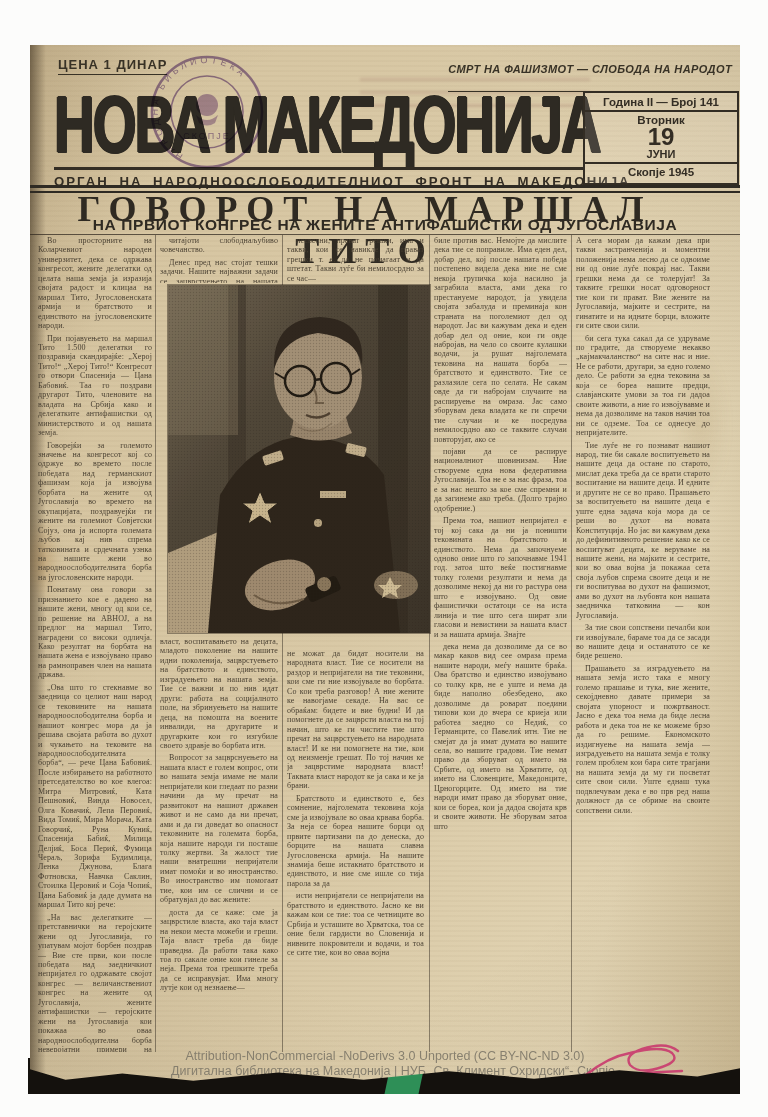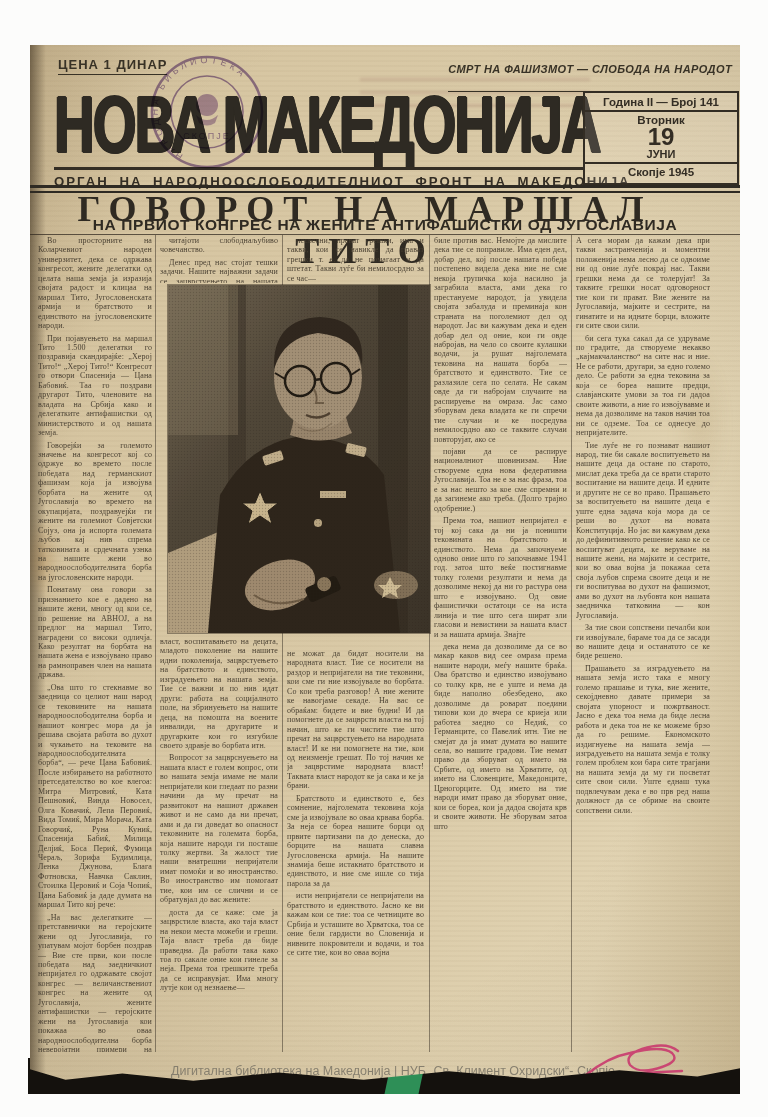--- a/index.html
+++ b/index.html
@@ -227,19 +227,20 @@
 
       <rect x="138" y="296" width="34" height="16" rx="4" fill="#17120c" transform="rotate(-24 155 304)"></rect>
       <circle cx="158" cy="300" r="7" fill="#8a785d" transform="rotate(-24 155 304)"></circle>
 
       <ellipse cx="228" cy="300" rx="22" ry="14" fill="#8e7d62" opacity=".85"></ellipse>
       <polygon points="222,292 226,300 234,300 228,305 230,313 222,308 214,313 216,305 210,300 218,300" fill="#d6c49c"></polygon>
       <rect width="262" height="348" fill="url(#dots)"></rect>
       <rect width="262" height="348" fill="#8a6f4a" opacity=".10"></rect>
     </svg>
 
+    <div class="cc">Attribution-NonCommercial -NoDerivs 3.0 Unported  (CC BY-NC-ND 3.0)</div>
     <div class="lib">Дигитална библиотека на Македонија | НУБ „Св. Климент Охридски“- Скопје</div>
 
     <svg class="sig" viewBox="0 0 110 52">
       <path d="M8 38 Q30 20 52 16 Q84 8 94 16 Q102 24 84 30 Q62 38 52 28 Q46 18 64 12 Q88 4 100 14 M6 44 Q50 36 104 34" fill="none" stroke="#c93a6e" stroke-width="2.4" stroke-linecap="round" opacity=".9"></path>
     </svg>
   </div>
 </div>
 
 </body></html>

